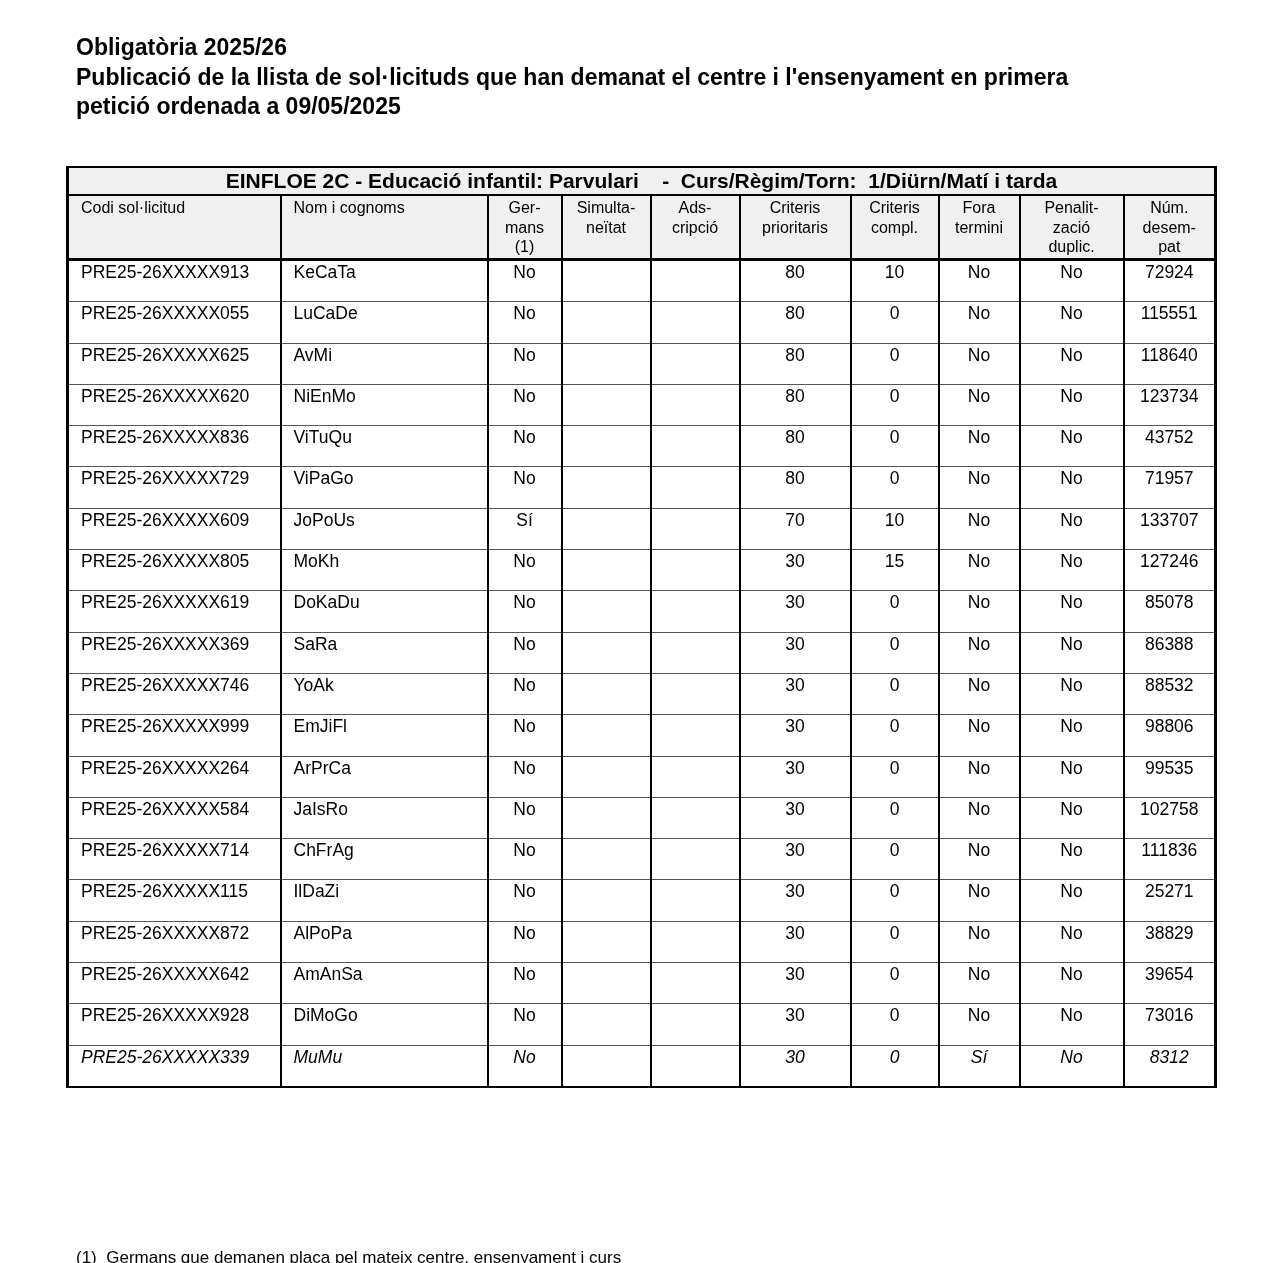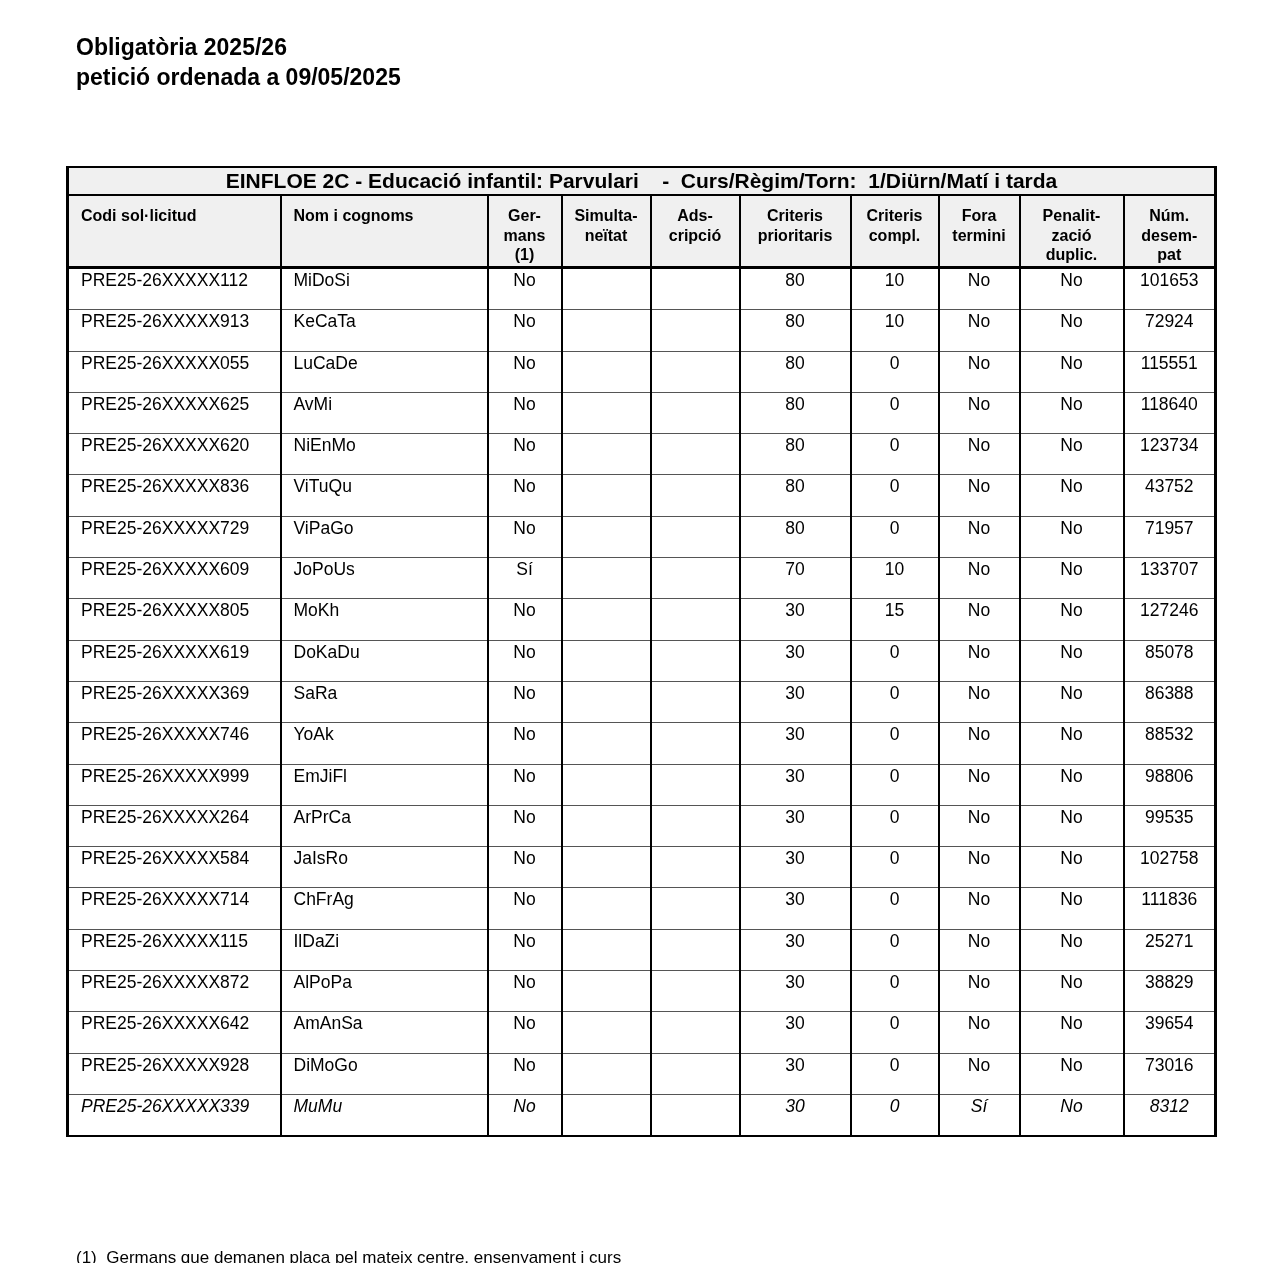--- a/index.html
+++ b/index.html
@@ -21,24 +21,24 @@
     }
     th, td { padding: 0; }
     .band td {
       background: #f0f0f0; font-weight: bold; font-size: 21px;
       text-align: center; height: 26px; line-height: 26px;
       border-left: 3px solid #000; border-right: 3px solid #000;
       border-bottom: 2px solid #000; border-top: 2px solid #000;
       white-space: pre;
     }
     .head th {
-      background: #f0f0f0; font-weight: bold; font-size: 16px;
+      background: #f0f0f0; font-weight: normal; font-size: 16px;
       line-height: 19.5px; vertical-align: top; height: 60px;
       border-right: 2px solid #000; border-bottom: 3px solid #000;
-      padding-top: 10px; text-align: center;
+      padding-top: 2px; text-align: center;
     }
     .head th.left { text-align: left; padding-left: 12px; }
     .head th:first-child { border-left: 3px solid #000; }
     .head th:last-child { border-right: 3px solid #000; }
     .row td {
       height: 40.3px; vertical-align: top; line-height: 22px;
       border-right: 2px solid #000; border-bottom: 1px solid #555;
       text-align: center;
     }
     .row td.left { text-align: left; padding-left: 12px; }
@@ -48,20 +48,21 @@
     .footnote {
       position: absolute; left: 76px; top: 1248px; font-size: 17px;
       white-space: pre;
     }
   </style>
 </head>
 <body>
 
 <div class="doc-title">
   <div>Obligatòria 2025/26</div>
+  <div>Publicació de la llista de sol·licituds que han demanat el centre i l'ensenyament en primera</div>
   <div>petició ordenada a 09/05/2025</div>
 </div>
 
 <div class="table-wrap">
   <table>
     <colgroup id="cols">
         <col style="width: 213px;">
         <col style="width: 207px;">
         <col style="width: 74px;">
         <col style="width: 89px;">
@@ -95,32 +96,20 @@
           <th style="white-space: pre-line; margin-top: 29px;">Penalit-
 zació
 duplic.</th>
           <th style="white-space: pre-line;">Núm.
 desem-
 pat</th>
         </tr>
     </thead>
     <tbody id="body-rows">
         <tr class="row">
-          <td class="left">PRE25-26XXXXX112</td>
-          <td class="left">MiDoSi</td>
-          <td>No</td>
-          <td></td>
-          <td></td>
-          <td>80</td>
-          <td>10</td>
-          <td>No</td>
-          <td>No</td>
-          <td>101653</td>
-        </tr>
-        <tr class="row">
           <td class="left">PRE25-26XXXXX913</td>
           <td class="left">KeCaTa</td>
           <td>No</td>
           <td></td>
           <td></td>
           <td>80</td>
           <td>10</td>
           <td>No</td>
           <td>No</td>
           <td>72924</td>

